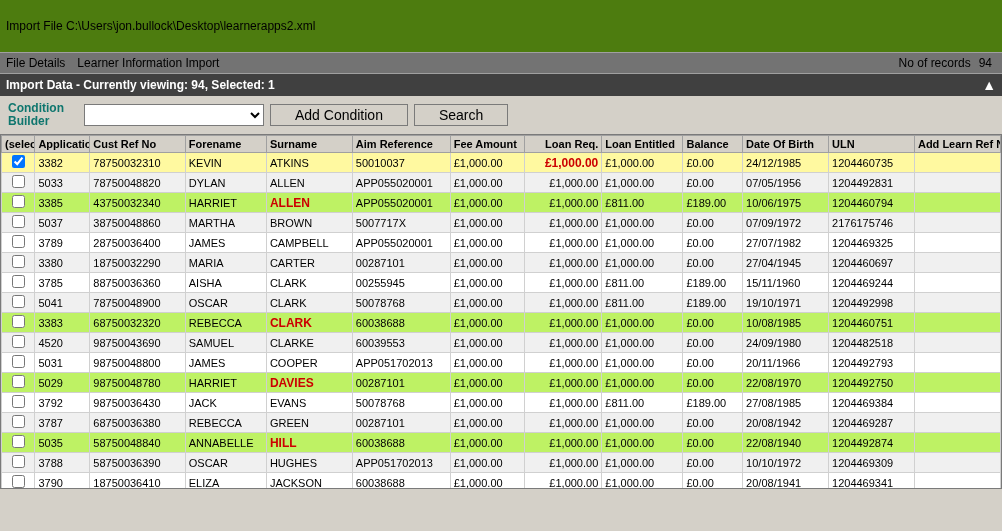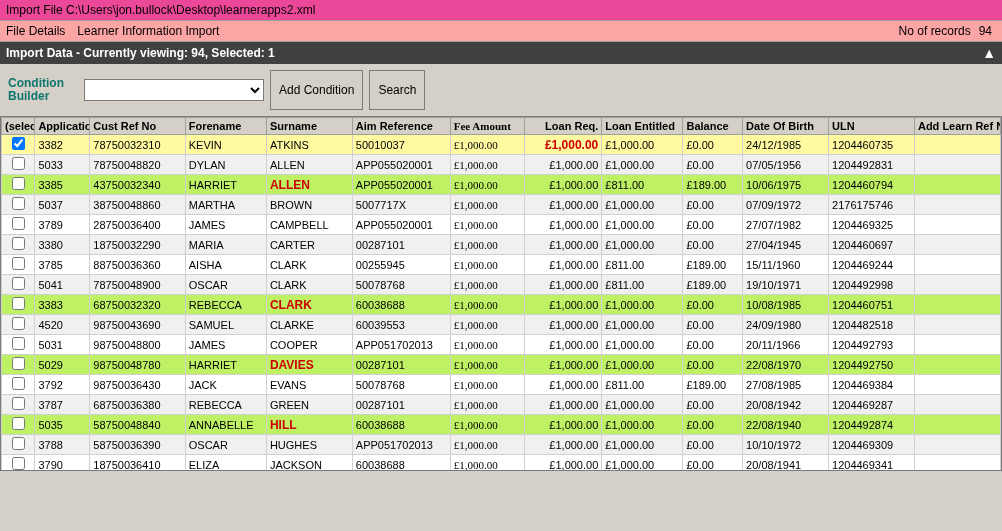--- a/index.html
+++ b/index.html
@@ -1,26 +1,26 @@
 <!DOCTYPE html>
 <html><head>
   <meta charset="utf-8">
   <style>
     * { box-sizing: border-box; margin: 0; padding: 0; font-family: Arial, sans-serif; font-size: 12px; }
     body { width: 1002px; height: 531px; overflow: hidden; background: #d4d0c8; }
 
     .title-bar {
-      background: #ec4899;
-      padding: 3px 6px;
+      background: #4d7c0f;
+      padding: 19px 6px;
       font-size: 11px;
       border-bottom: 1px solid #a0a0a0;
     }
 
     .menu-bar {
-      background: #fca5a5;
+      background: #737373;
       padding: 3px 6px;
       font-size: 11px;
       display: flex;
       align-items: center;
       border-bottom: 1px solid #a0a0a0;
     }
     .menu-bar span { margin-right: 4px; }
 
     .section-header {
       background: #404040;
@@ -56,26 +56,26 @@
 
     .condition-dropdown {
       width: 180px;
       height: 22px;
       border: 1px solid #7a7a7a;
       background: white;
       font-size: 11px;
     }
 
     .btn {
-      height: 40px;
-      padding: 0 8px;
+      height: 22px;
+      padding: 0 24px;
       border: 1px solid #7a7a7a;
       background: #d4d0c8;
       cursor: pointer;
-      font-size: 12px;
+      font-size: 14px;
     }
 
     .table-container {
       overflow-y: scroll;
       height: 355px;
       border: 1px solid #7a7a7a;
       margin: 0;
     }
 
     table {
@@ -122,21 +122,21 @@
       white-space: nowrap;
       overflow: hidden;
     }
 
     .col-select { width: 28px; }
     .col-appid { width: 46px; }
     .col-custref { width: 80px; }
     .col-forename { width: 68px; }
     .col-surname { width: 72px; }
     .col-aimref { width: 82px; }
-    .col-feeamt { width: 62px; font-family: Liberation Serif, serif; }
+    .col-feeamt { width: 62px; }
     .col-loanreq { width: 65px; text-align: right; }
     .col-loanent { width: 68px; }
     .col-balance { width: 50px; }
     .col-dob { width: 72px; }
     .col-uln { width: 72px; }
     .col-addlearn { width: 72px; }
 
     .cell-highlight { color: #cc0000; font-weight: bold; }
 
     .checkbox-cell { text-align: center; }

